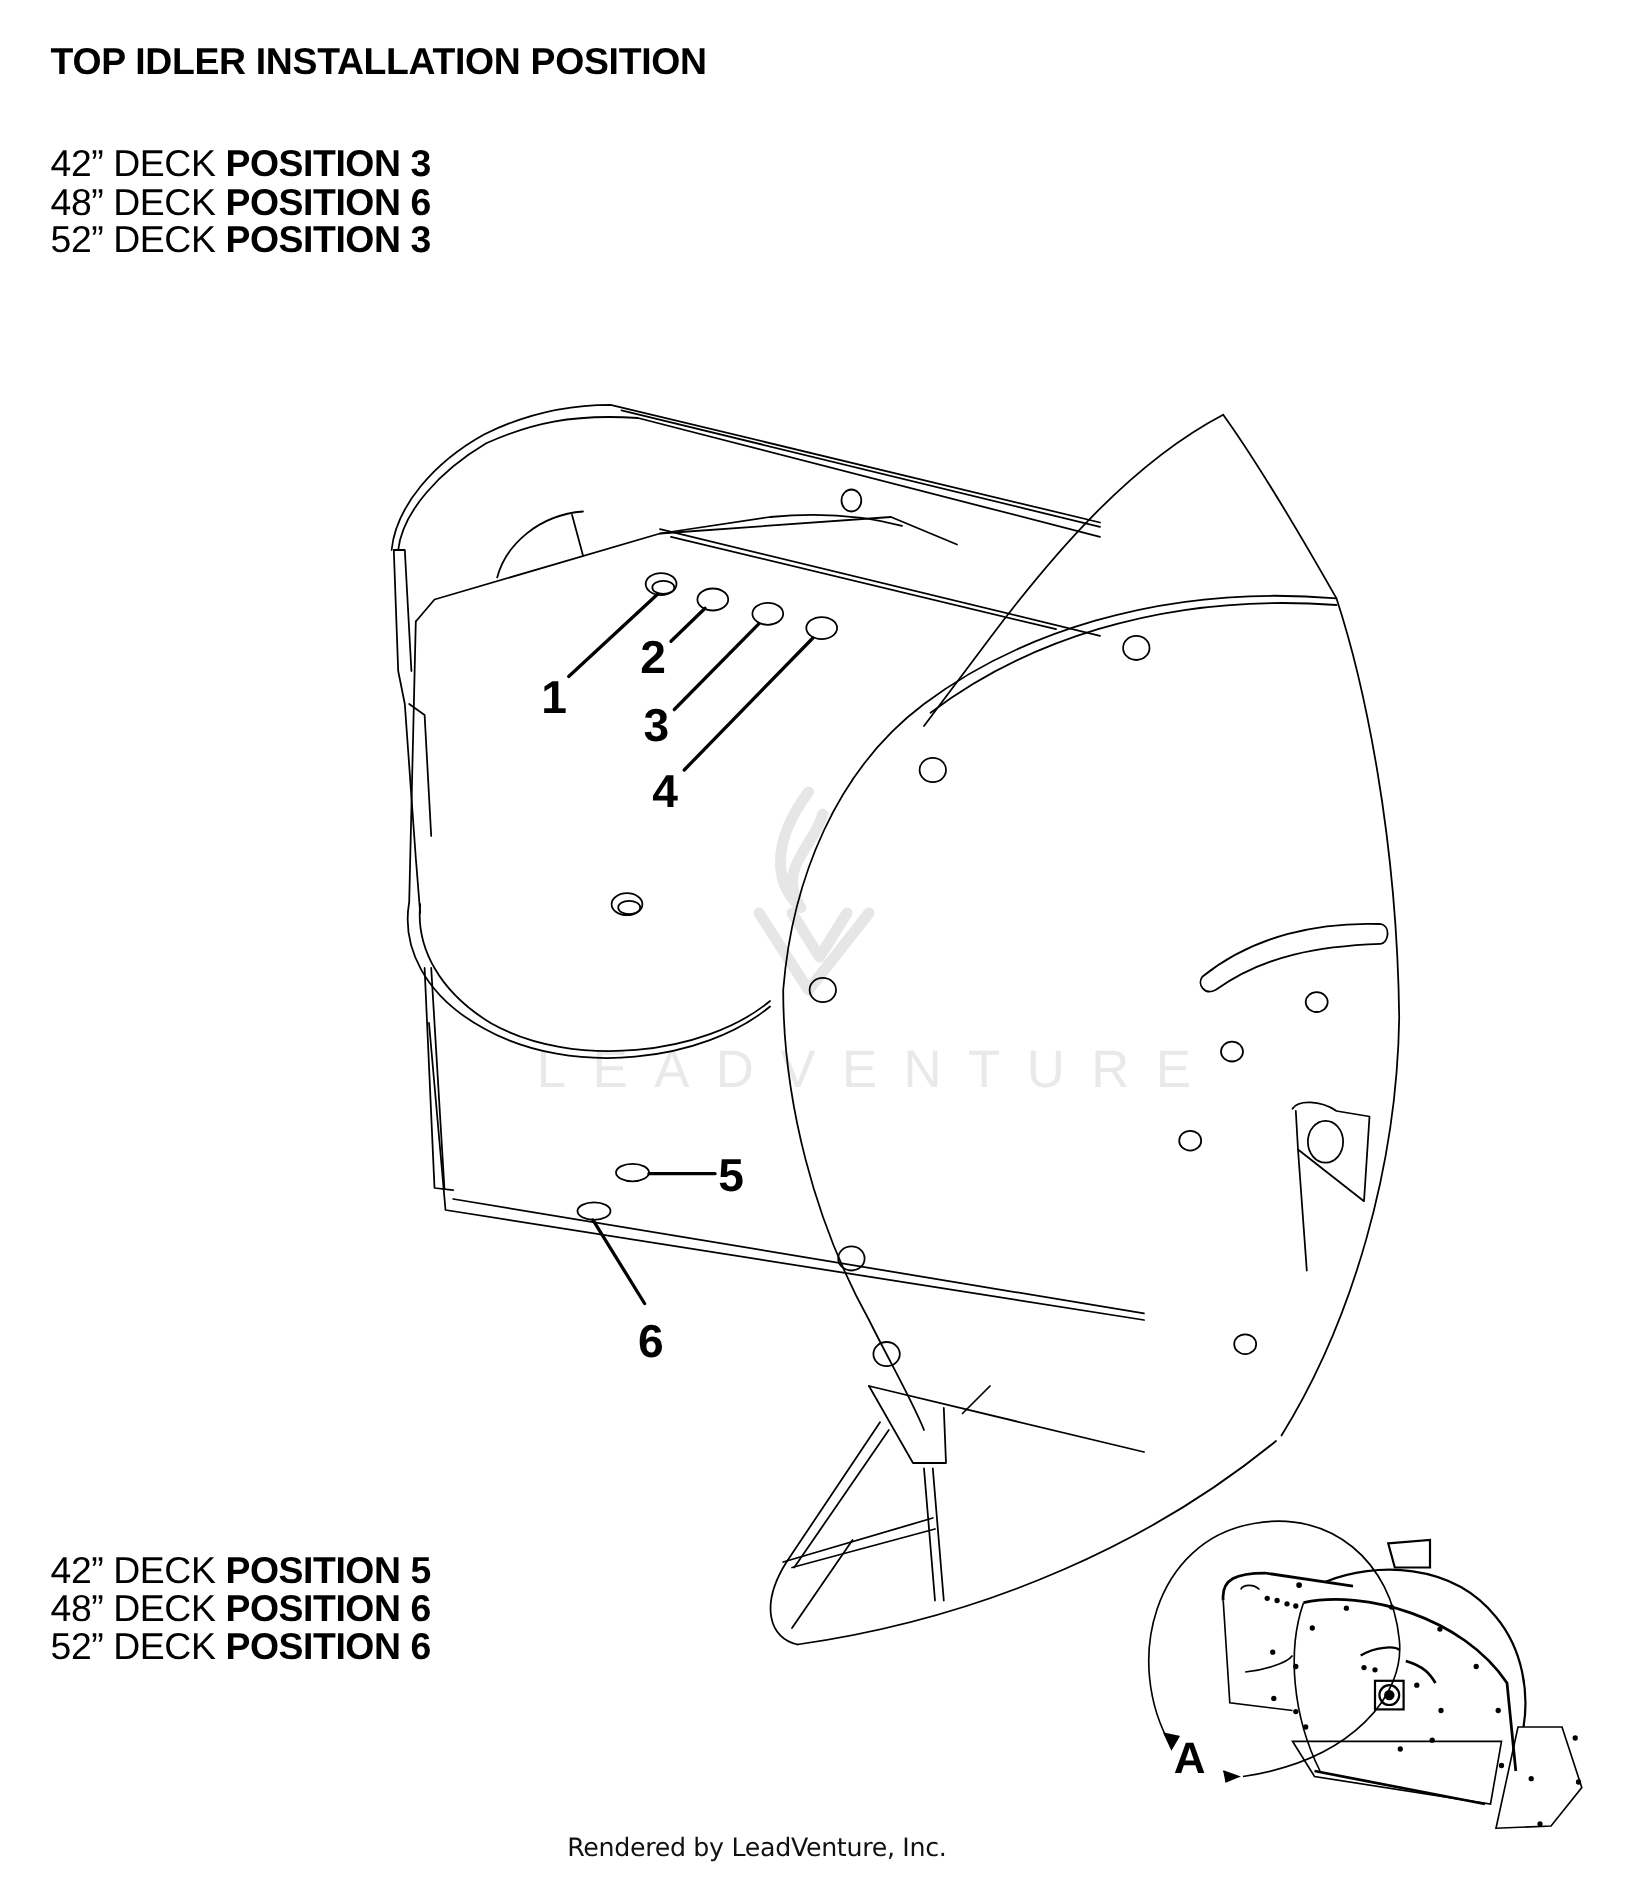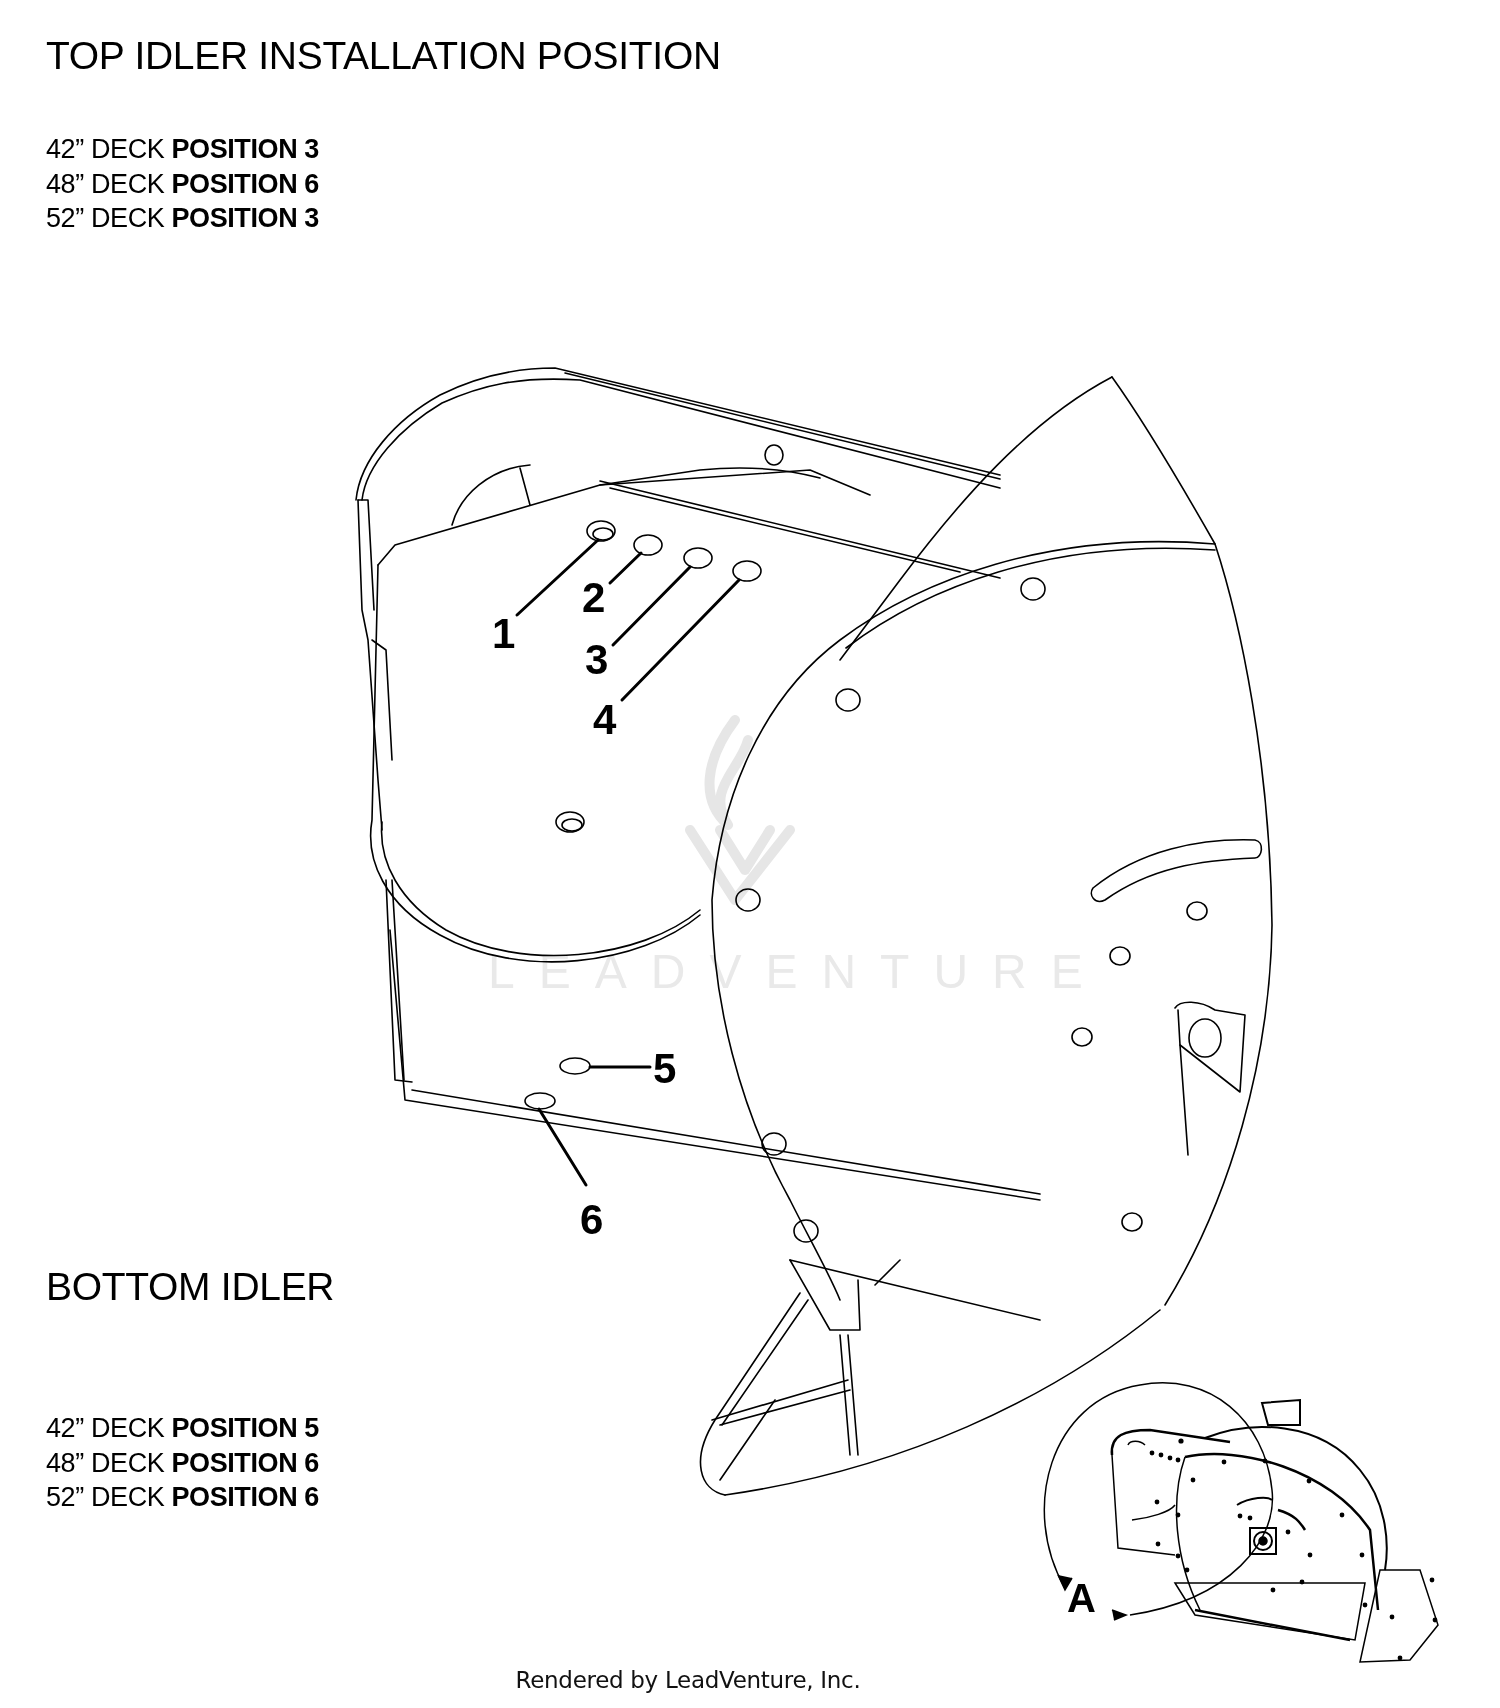--- a/index.html
+++ b/index.html
@@ -1,20 +1,20 @@
 <!DOCTYPE html>
 <html><head>
 <meta charset="utf-8">
 <style>
   html, body { margin: 0; padding: 0; background: #ffffff; }
   body { width: 1500px; height: 1708px; position: relative; overflow: hidden;
          font-family: "Liberation Sans", sans-serif; color: #000; }
   .abs { position: absolute; }
-  .title { font-weight: normal; font-size: 39px; line-height: 44px; letter-spacing: -0.3px; white-space: nowrap; }
-  .spec { font-size: 27px; line-height: 34.5px; white-space: nowrap; letter-spacing: -0.4px; }
+  .title { font-weight: bold; font-size: 34px; line-height: 44px; letter-spacing: -0.3px; white-space: nowrap; }
+  .spec { font-size: 34px; line-height: 34.5px; white-space: nowrap; letter-spacing: -0.4px; }
   .spec b { font-weight: bold; }
   #top-title { left: 46px; top: 34px; }
   #top-specs { left: 46px; top: 132px; }
   #bottom-title { left: 46px; top: 1265px; }
   #bottom-specs { left: 46px; top: 1411px; }
   #footer { left: 0; width: 1376px; top: 1667px; text-align: center;
             font-family: "DejaVu Sans", sans-serif; font-size: 23px; color: #111; letter-spacing: -0.3px; }
   svg#drawing { position: absolute; left: 0; top: 0; }
   .callout { font-weight: bold; font-size: 42px; font-family: "Liberation Sans", sans-serif; }
   .wm { font-family: "Liberation Sans", sans-serif; font-size: 48px; letter-spacing: 24px; fill: #e9e9e9; }
@@ -182,21 +182,20 @@
 </svg>
 
 <div id="top-title" class="abs title">TOP IDLER INSTALLATION POSITION</div>
 <div id="top-specs" class="abs spec">
   <div><span>42” DECK</span> <b>POSITION 3</b></div>
   <div><span>48” DECK</span> <b>POSITION 6</b></div>
   <div><span>52” DECK</span> <b>POSITION 3</b></div>
 </div>
 
 <div id="bottom-title" class="abs title">
-  <div>BOTTOM IDLER</div>
 </div>
 <div id="bottom-specs" class="abs spec">
   <div><span>42” DECK</span> <b>POSITION 5</b></div>
   <div><span>48” DECK</span> <b>POSITION 6</b></div>
   <div><span>52” DECK</span> <b>POSITION 6</b></div>
 </div>
 
 <div id="footer" class="abs">Rendered by LeadVenture, Inc.</div>
 
 </body></html>

